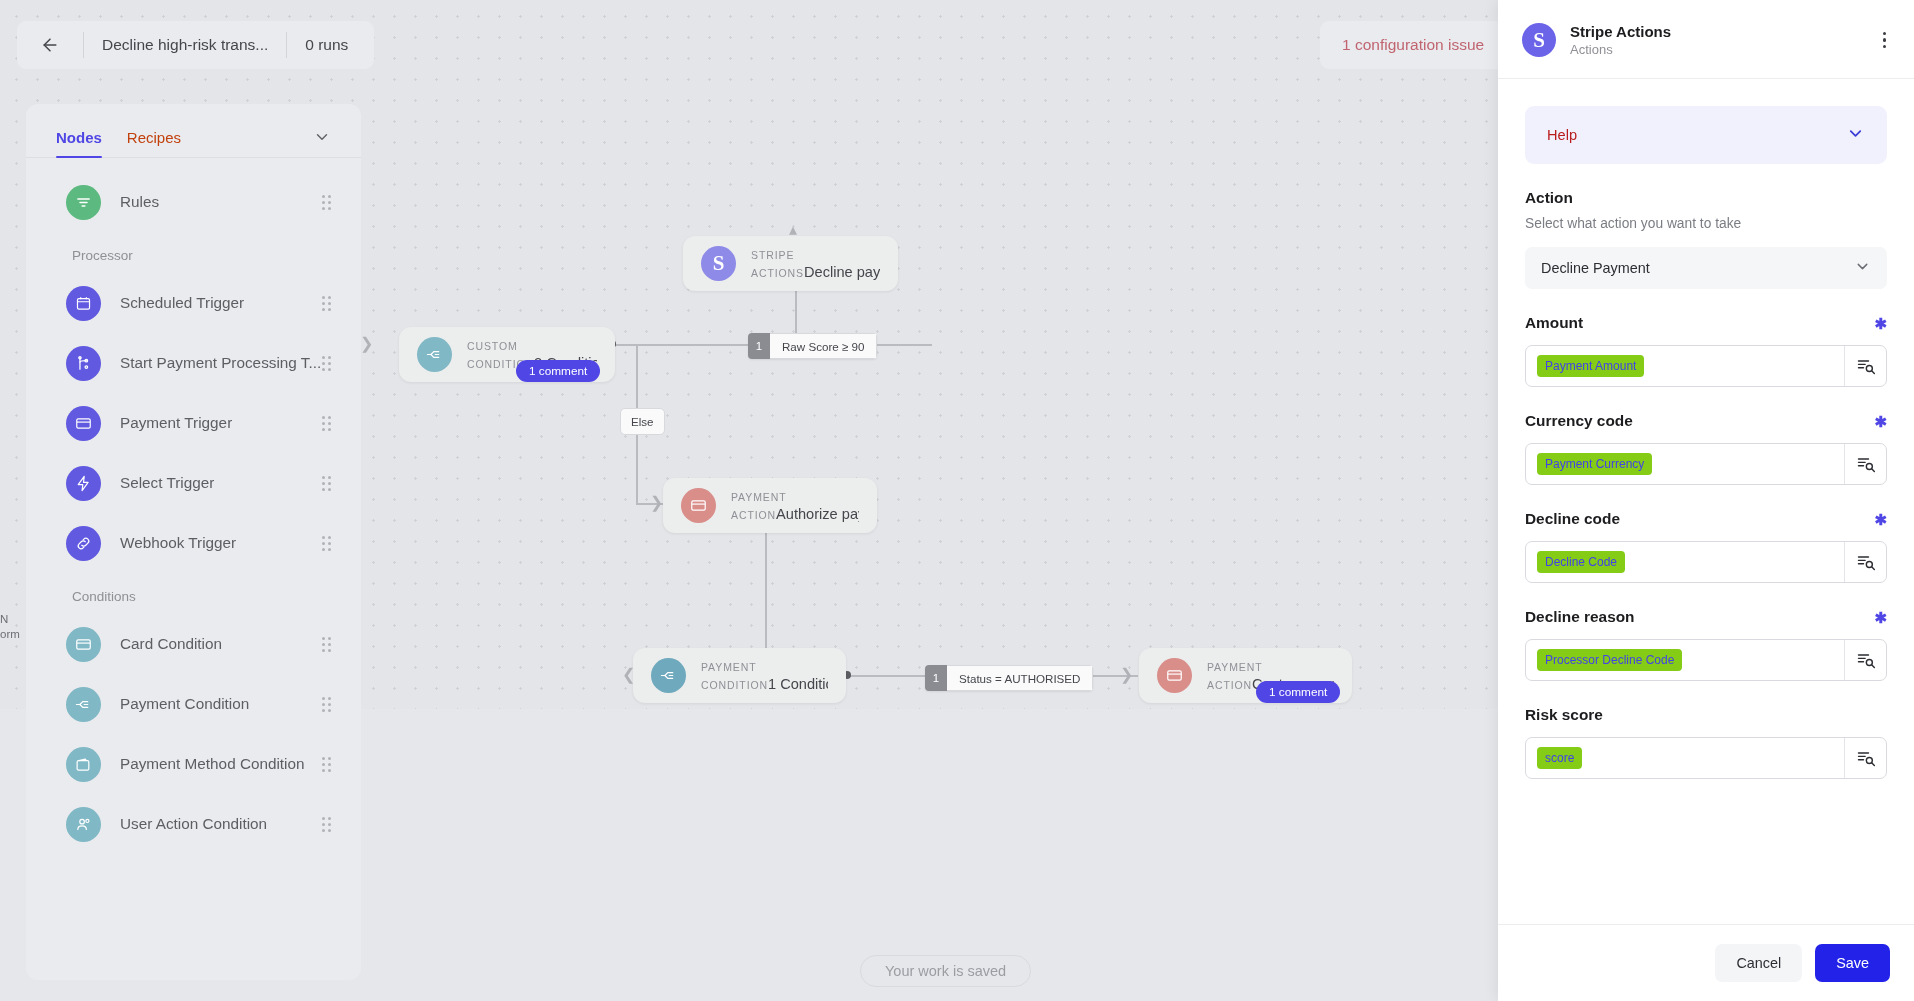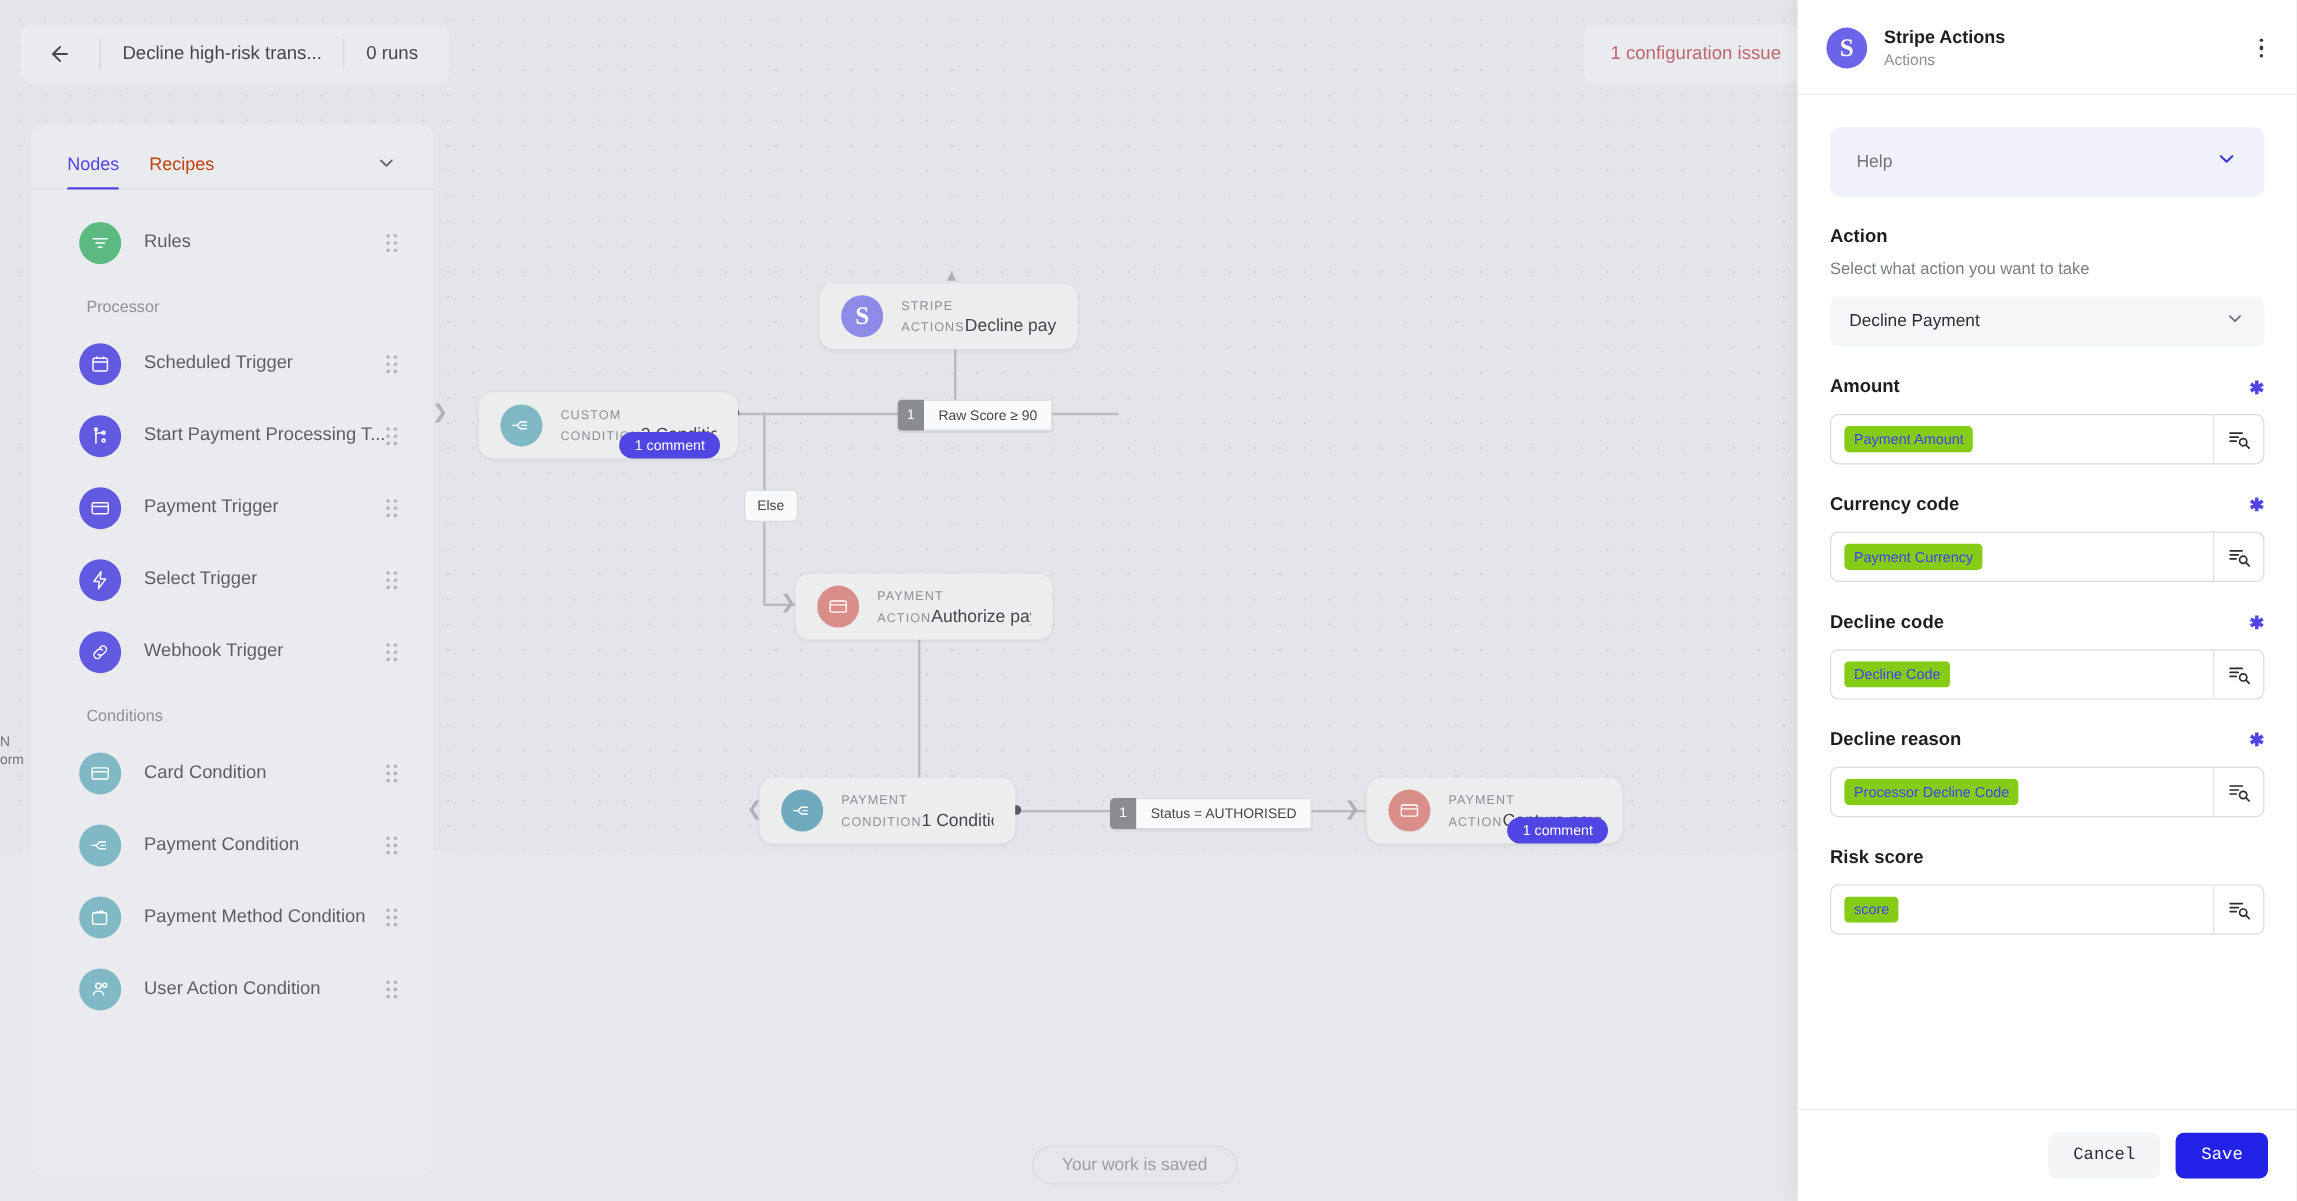--- a/index.html
+++ b/index.html
@@ -52,21 +52,21 @@
     display: flex; flex-direction: column; overflow: hidden;
   }
   .pal-tabs {
     display: flex; align-items: flex-end; height: 54px;
     padding: 0 30px; border-bottom: 1px solid #dcdee2; position: relative;
   }
   .pal-tab {
     font-size: 15px; color: #c2410c; padding-bottom: 11px; margin-right: 25px;
     cursor: pointer; position: relative;
   }
-  .pal-tab.active { color: #4f46e5; font-weight: 400; }
+  .pal-tab.active { color: #4f46e5; font-weight: 700; }
   .pal-tab.active::after {
     content: ""; position: absolute; left: 0; right: 0; bottom: -1px;
     height: 2.5px; background: #4f46e5; border-radius: 2px;
   }
   .pal-chevron {
     margin-left: auto; padding-bottom: 7px; color: #63656b; cursor: pointer;
   }
   .pal-search {
     height: 55px; display: flex; align-items: center; padding: 0 30px;
     border-bottom: 1px solid #dcdee2;
@@ -191,21 +191,21 @@
     cursor: pointer; padding: 6px;
   }
   .kebab i { width: 3.5px; height: 3.5px; border-radius: 50%; background: #3b3d42; display: block; }
 
   .panel-body { flex: 1; overflow: hidden; padding: 27px 27px 0 27px; }
 
   .help-box {
     background: #f1f1fd; border-radius: 9px; height: 58px;
     display: flex; align-items: center; padding: 0 22px; cursor: pointer;
   }
-  .help-label { color: #737373; font-size: 14.6px; }
+  .help-label { color: #b91c1c; font-size: 14.6px; }
   .help-chevron { margin-left: auto; color: #3b3bd6; }
 
   .sec-title {
     font-size: 15.4px; font-weight: 700; color: #1d1d20;
     margin-top: 25px; display: flex; align-items: center;
   }
   .req-star { margin-left: auto; color: #4f46e5; font-size: 15px; line-height: 1; }
   .sec-help { font-size: 13.8px; color: #7b7d84; margin-top: 9px; }
 
   .select-box {
@@ -229,21 +229,21 @@
     display: flex; align-items: center; justify-content: center;
     cursor: pointer; color: #2b2d32;
   }
 
   .panel-foot {
     border-top: 1px solid #ededf0; padding: 19px 24px;
     display: flex; justify-content: flex-end; gap: 13px;
   }
   .btn {
     font-size: 14.4px; border-radius: 7px; padding: 11px 21px;
-    cursor: pointer; border: none; font-family: Liberation Mono, monospace;
+    cursor: pointer; border: none; font-family: Liberation Sans, sans-serif;
   }
   .btn-cancel { background: #f4f5f7; color: #2c2e33; }
   .btn-save { background: #2222e8; color: #fff; }
 </style>
 </head>
 <body>
 
 <div id="app">
   <div class="canvas"></div>
 

